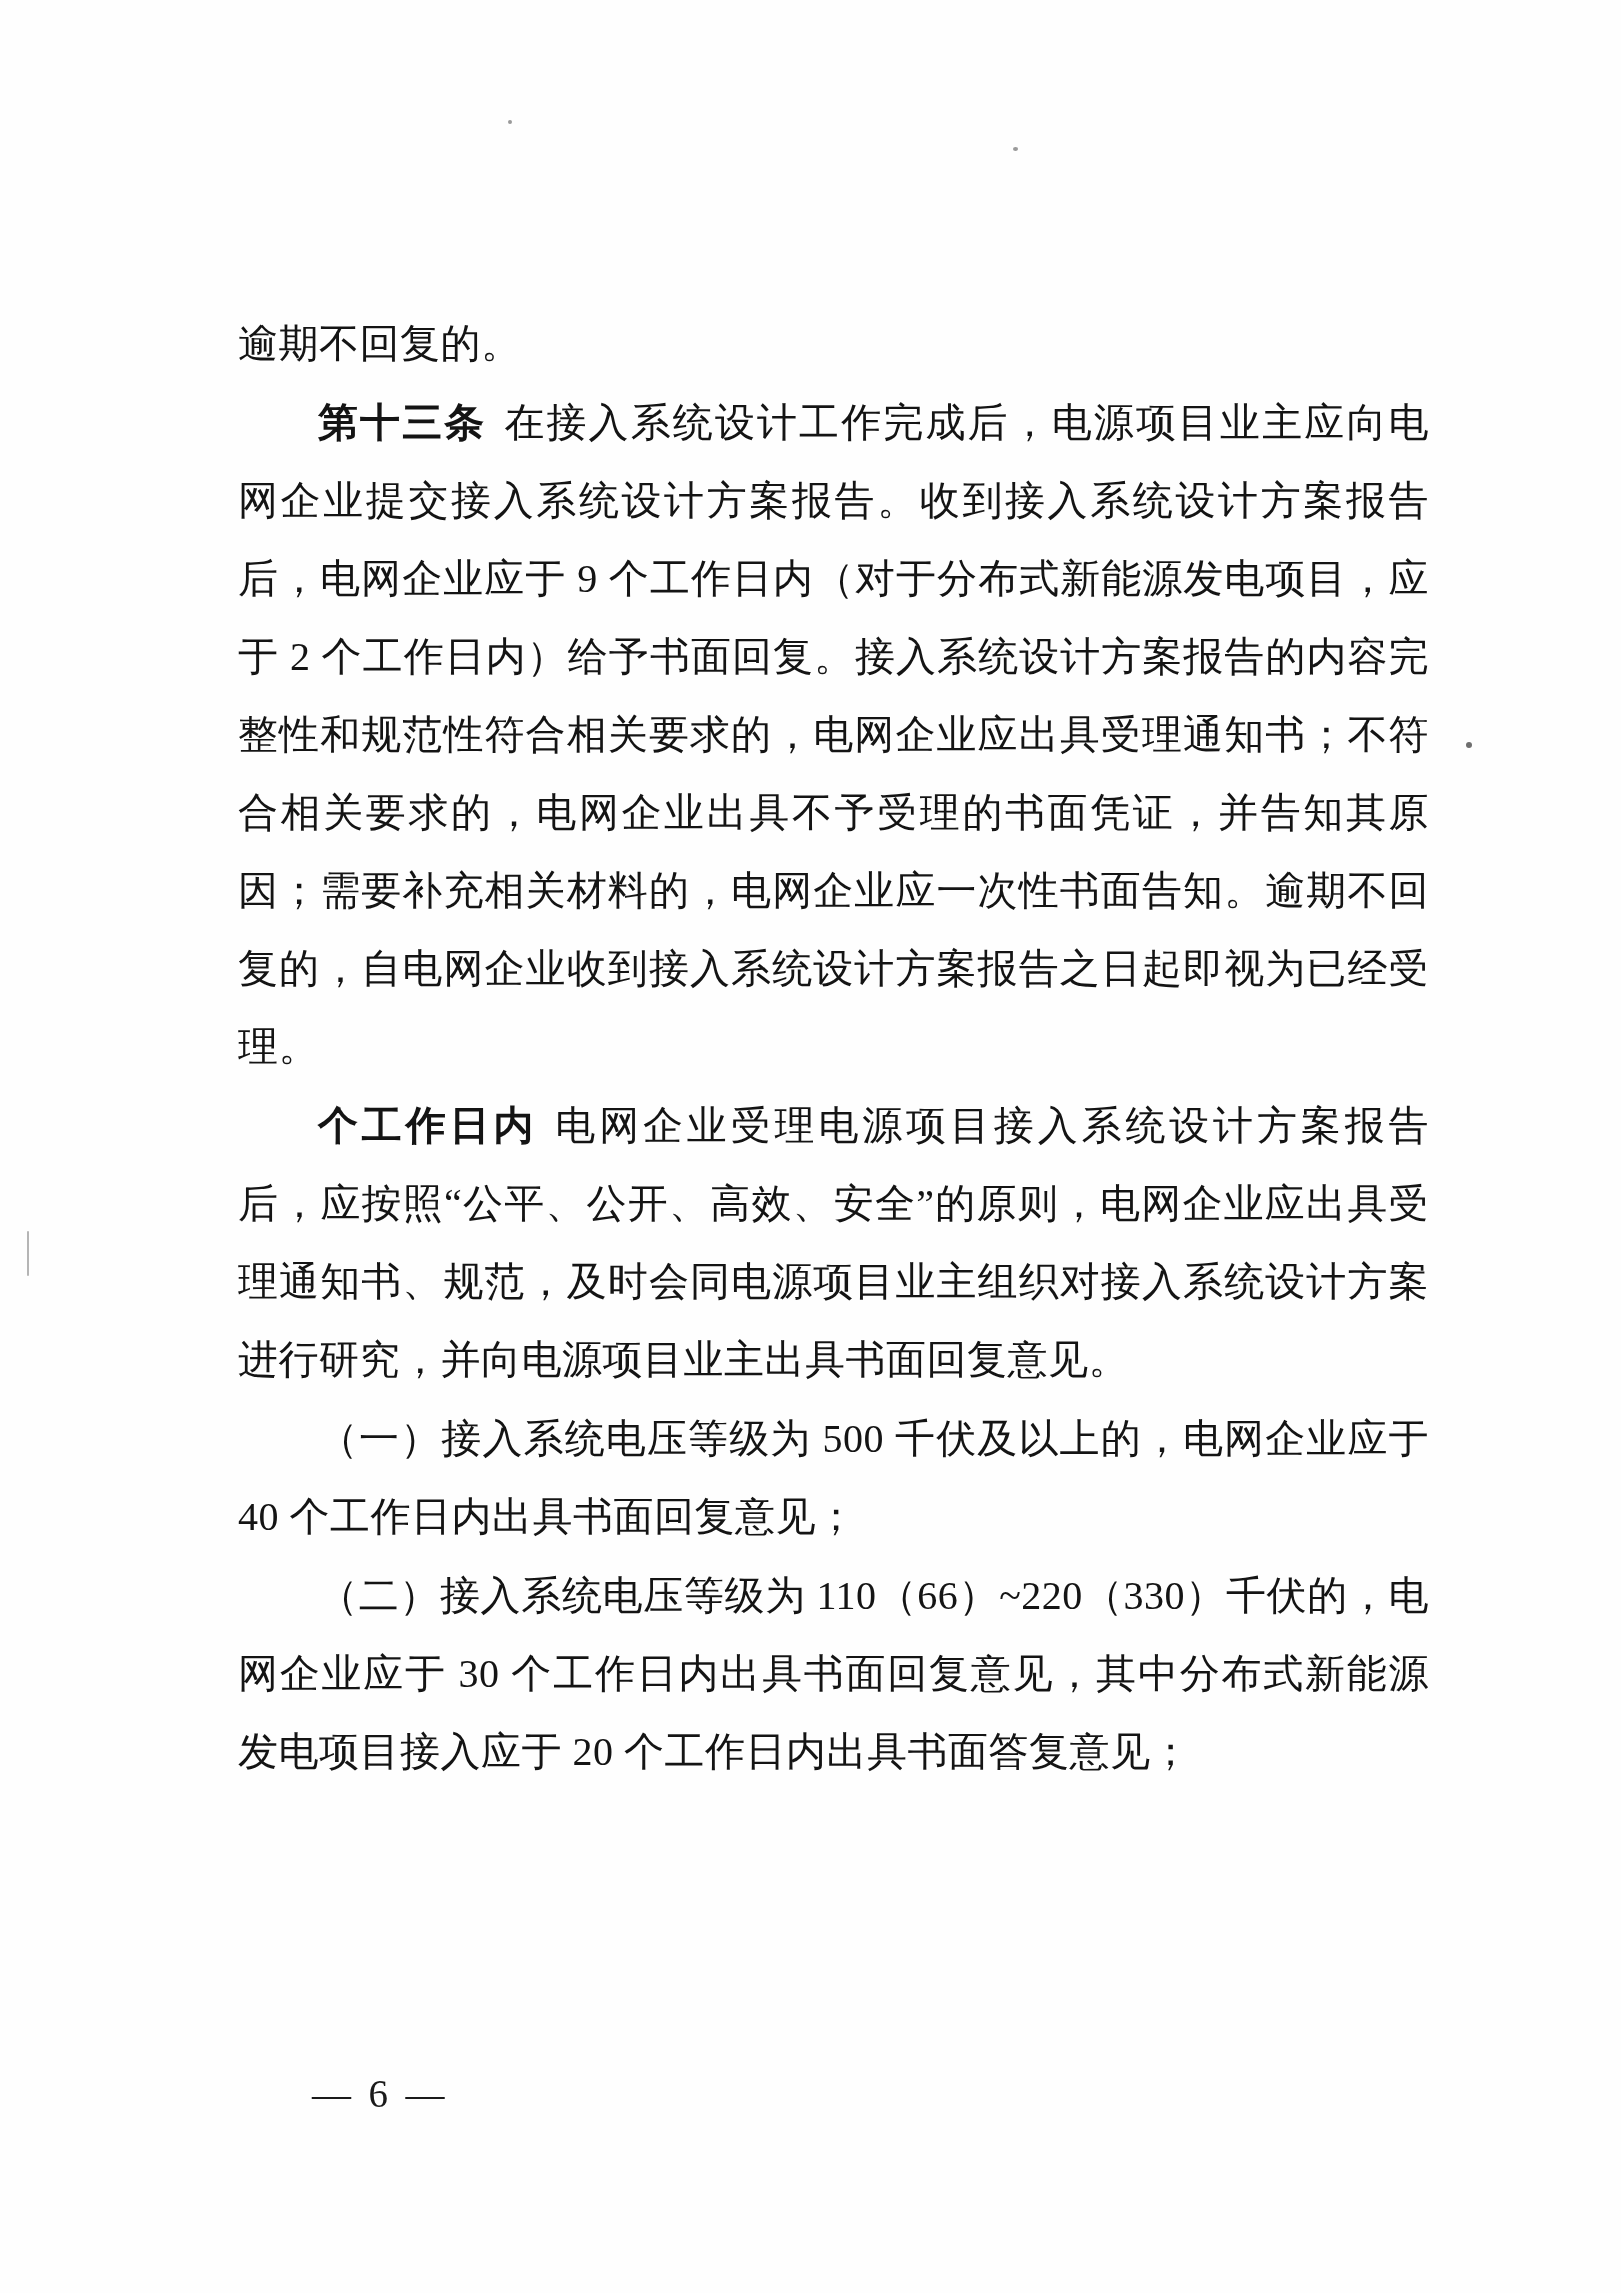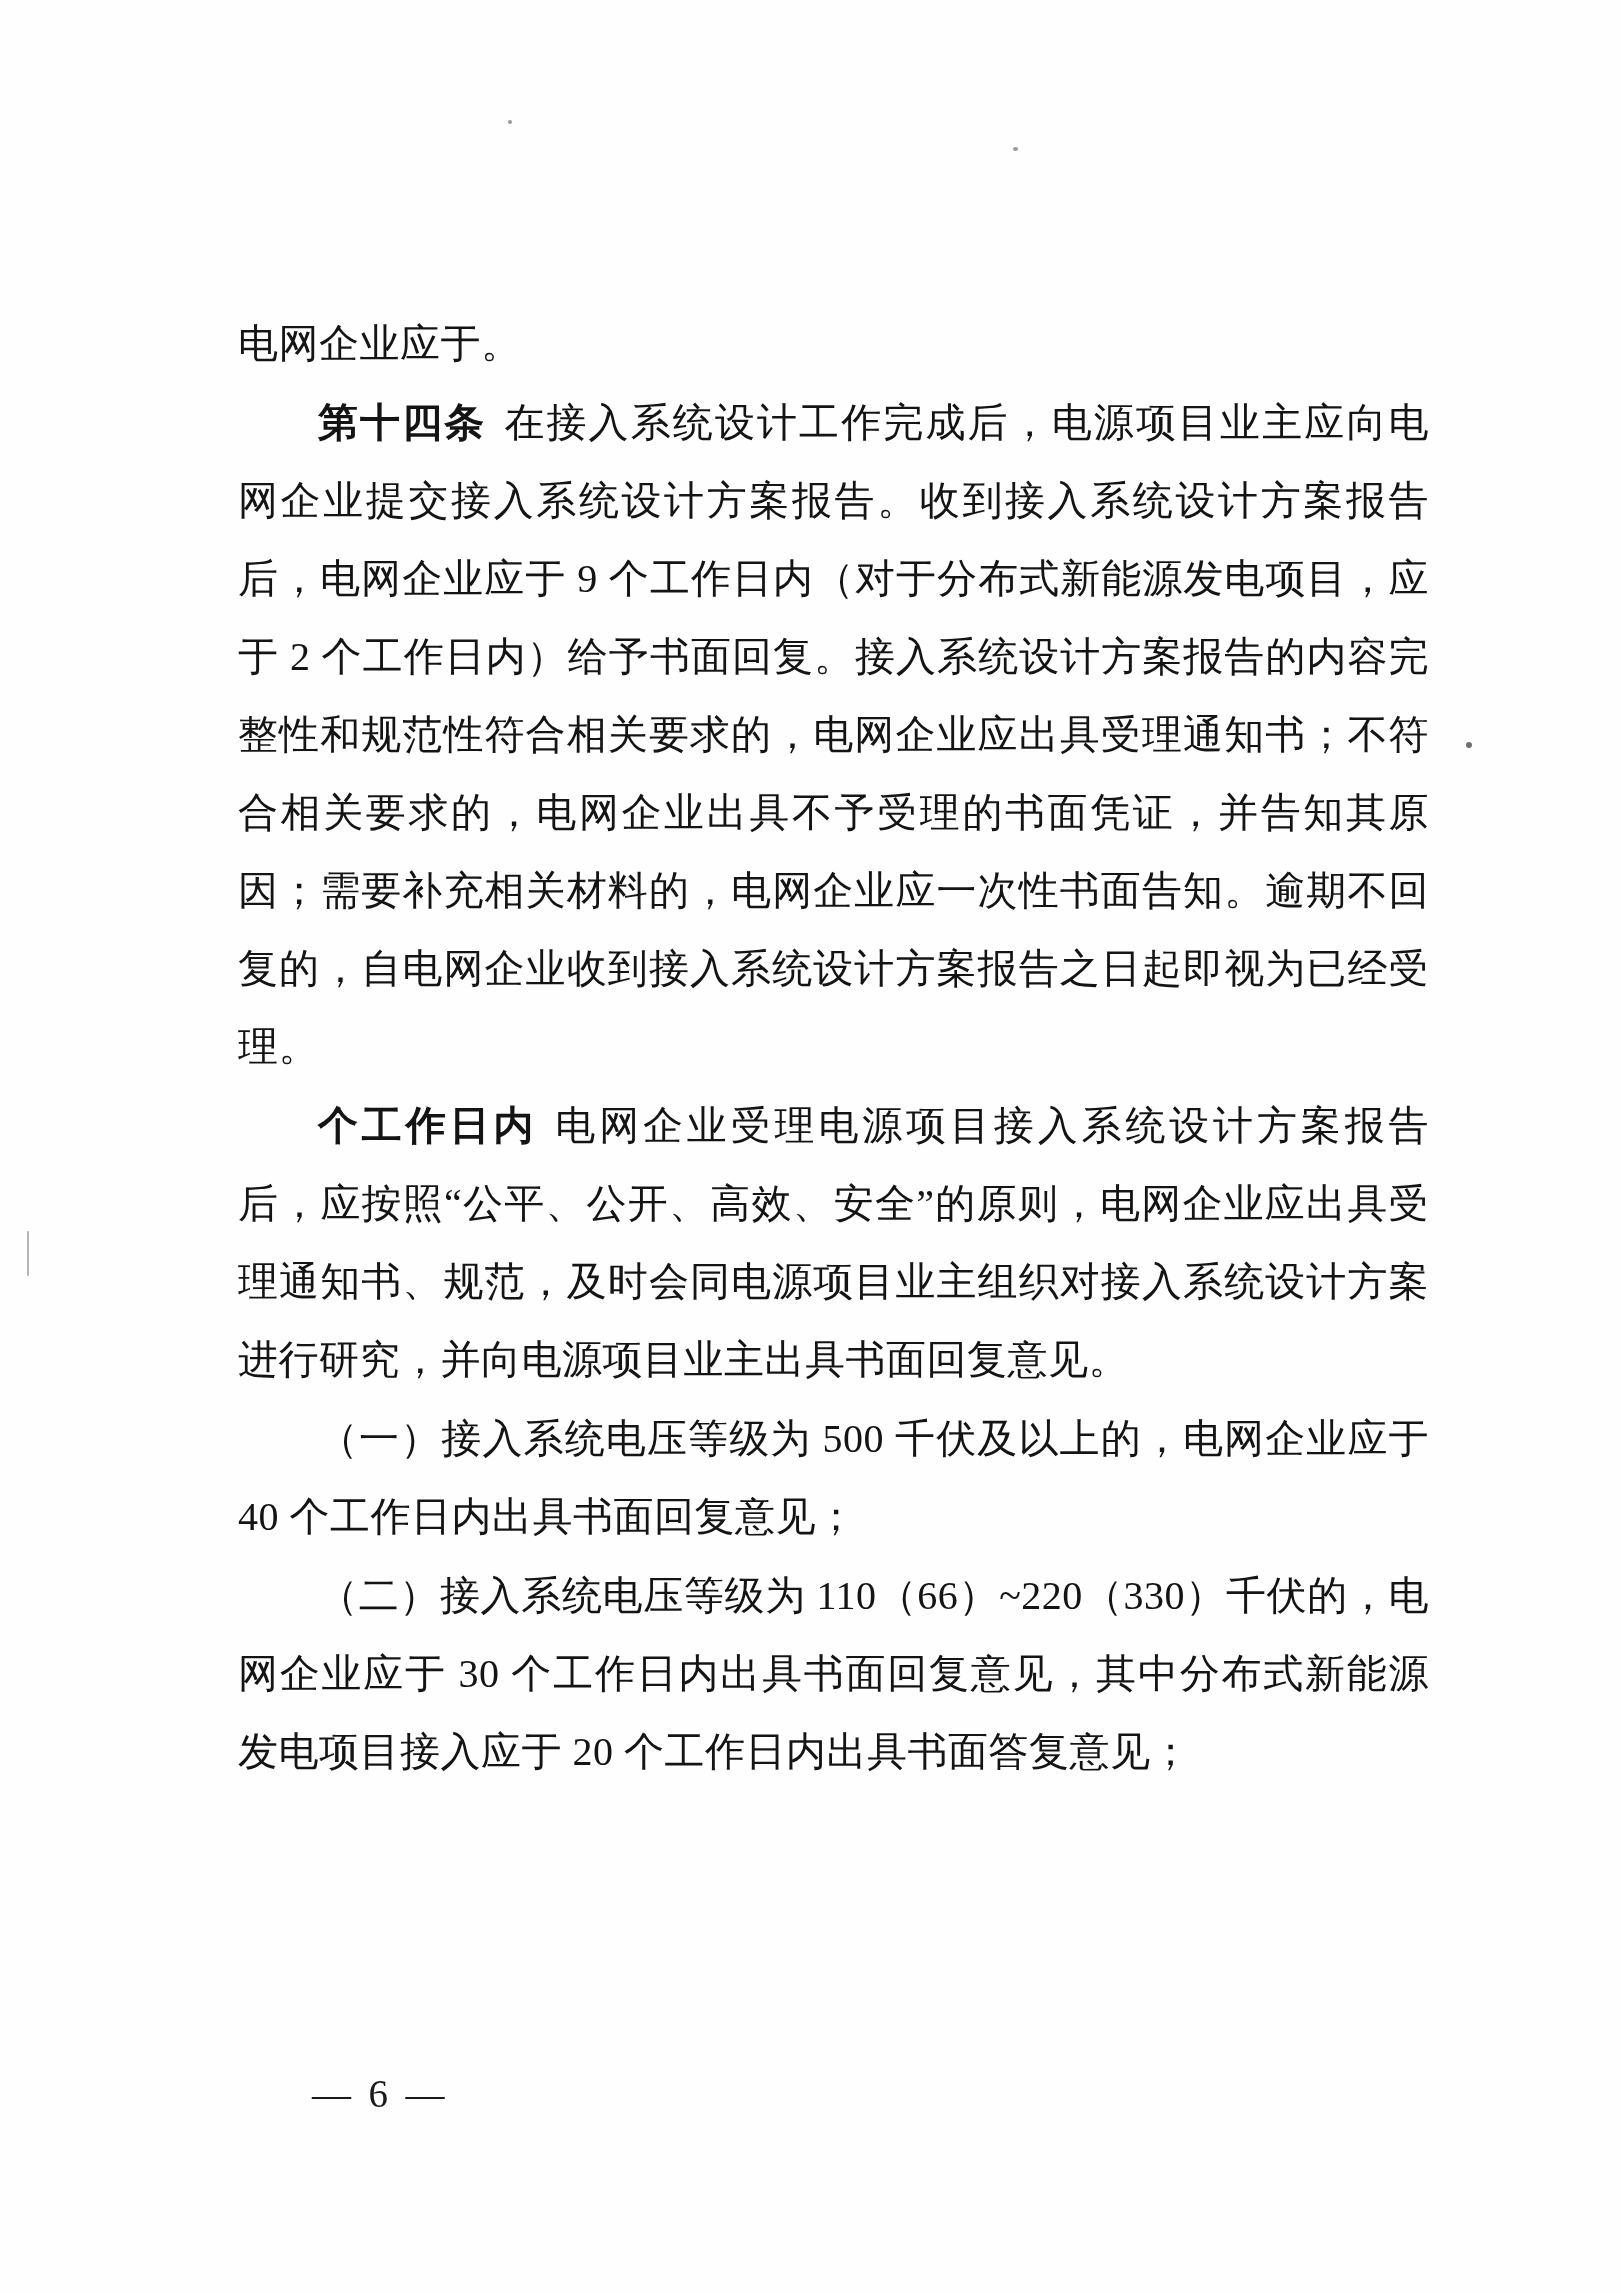--- a/index.html
+++ b/index.html
@@ -69,23 +69,23 @@
 
 <div class="page">
 
   <div class="speck speck-1"></div>
   <div class="speck speck-2"></div>
   <div class="speck speck-3"></div>
   <div class="edge-mark"></div>
 
   <div class="body-text">
 
-    <p class="para"><span class="para-head"></span><span>电网企业应于。</span></p>
+    <p class="para"><span class="para-head"></span><span>逾期不回复的。</span></p>
 
-    <p class="para indent"><span class="para-head">第十四条</span><span>在接入系统设计工作完成后，电源项目业主应向电网企业提交接入系统设计方案报告。收到接入系统设计方案报告后，电网企业应于 9 个工作日内（对于分布式新能源发电项目，应于 2 个工作日内）给予书面回复。接入系统设计方案报告的内容完整性和规范性符合相关要求的，电网企业应出具受理通知书；不符合相关要求的，电网企业出具不予受理的书面凭证，并告知其原因；需要补充相关材料的，电网企业应一次性书面告知。逾期不回复的，自电网企业收到接入系统设计方案报告之日起即视为已经受理。</span></p>
+    <p class="para indent"><span class="para-head">第十三条</span><span>在接入系统设计工作完成后，电源项目业主应向电网企业提交接入系统设计方案报告。收到接入系统设计方案报告后，电网企业应于 9 个工作日内（对于分布式新能源发电项目，应于 2 个工作日内）给予书面回复。接入系统设计方案报告的内容完整性和规范性符合相关要求的，电网企业应出具受理通知书；不符合相关要求的，电网企业出具不予受理的书面凭证，并告知其原因；需要补充相关材料的，电网企业应一次性书面告知。逾期不回复的，自电网企业收到接入系统设计方案报告之日起即视为已经受理。</span></p>
 
     <p class="para indent"><span class="para-head">个工作日内</span><span>电网企业受理电源项目接入系统设计方案报告后，应按照“公平、公开、高效、安全”的原则，电网企业应出具受理通知书、规范，及时会同电源项目业主组织对接入系统设计方案进行研究，并向电源项目业主出具书面回复意见。</span></p>
 
     <p class="para indent"><span class="para-head"></span><span>（一）接入系统电压等级为 500 千伏及以上的，电网企业应于 40 个工作日内出具书面回复意见；</span></p>
 
     <p class="para indent"><span class="para-head"></span><span>（二）接入系统电压等级为 110（66）~220（330）千伏的，电网企业应于 30 个工作日内出具书面回复意见，其中分布式新能源发电项目接入应于 20 个工作日内出具书面答复意见；</span></p>
 
 
 
   </div>

